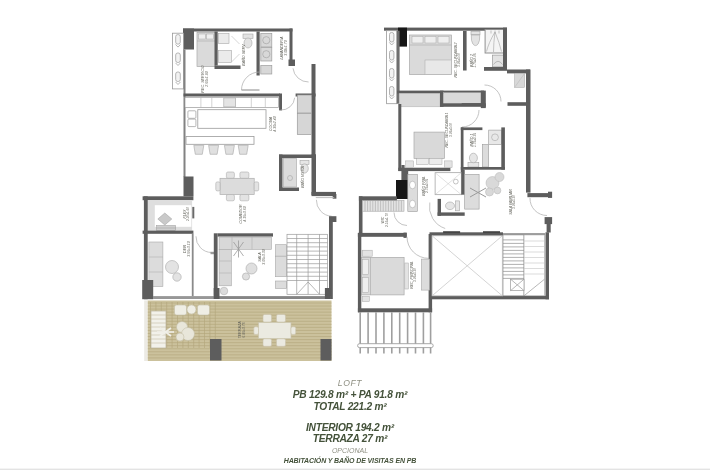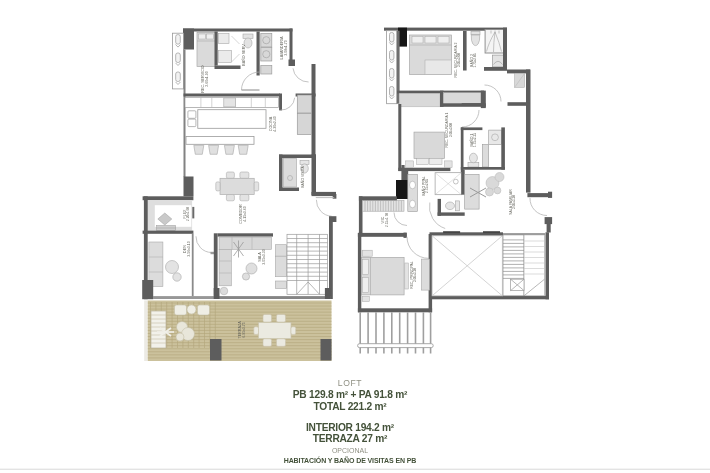--- a/index.html
+++ b/index.html
@@ -1,16 +1,16 @@
 <!DOCTYPE html>
 <html><head>
 <meta charset="utf-8">
 <style>
 html,body{margin:0;padding:0;background:#fff;}
-#c{position:relative;width:710px;height:473px;font-family:"Liberation Sans",sans-serif;}
+#c{position:relative;width:710px;height:473px;font-family:"Liberation Sans",sans-serif;font-style:italic;}
 svg{position:absolute;top:0;left:0;}
 .lbl{fill:#62625a;font-family:"Liberation Sans",sans-serif;}
 </style>
 </head>
 <body>
 <div id="c">
 <svg width="710" height="473" viewBox="0 0 710 473">
 
 <rect x="0" y="0" width="710" height="473" fill="#ffffff"></rect>
 

